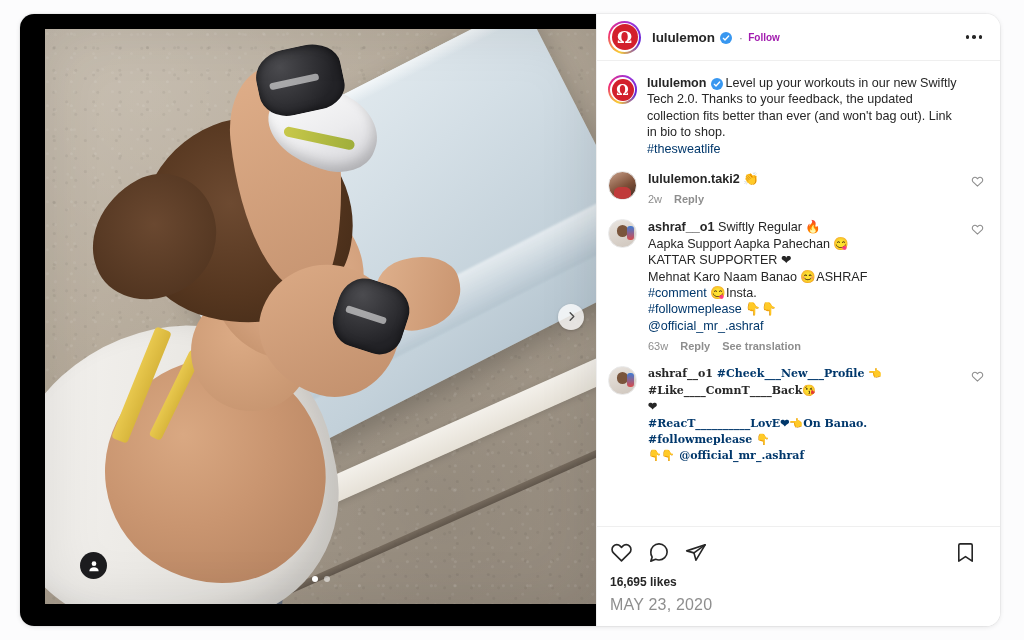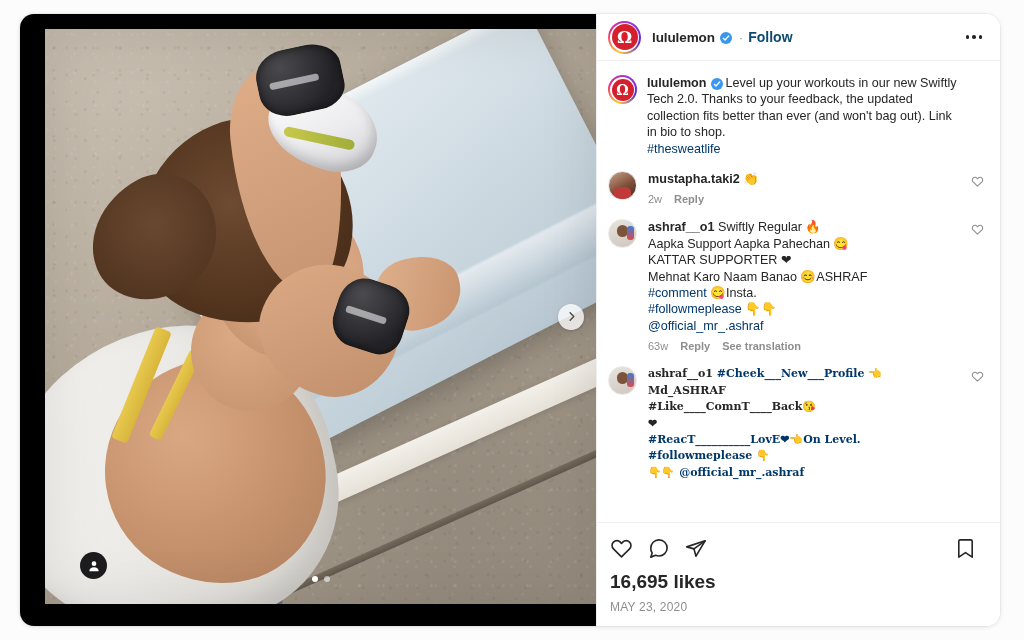--- a/index.html
+++ b/index.html
@@ -247,21 +247,21 @@
   .ring.small .lll { font-size: 14px; }
   .uname {
     font-size: 13.5px; font-weight: 700; color:#262626; letter-spacing:-0.1px;
   }
   .verified {
     width: 12px; height: 12px; border-radius:50%; background:#3897f0;
     display:inline-flex; align-items:center; justify-content:center;
     margin: 0 2px 0 5px; flex:0 0 12px; position:relative; top:1px;
   }
   .dotsep { color:#8e8e8e; font-size:13px; margin: 0 5px; }
-  .follow { color:#0c4a6e; font-size:14px; font-weight:700; }
+  .follow { color:#a21caf; font-size:10px; font-weight:700; }
   .ellipsis { margin-left:auto; display:flex; gap:3px; padding: 6px 8px; }
   .ellipsis i { width:3.5px; height:3.5px; border-radius:50%; background:#262626; display:block; }
 
   .feed {
     flex: 1 1 auto; overflow: hidden; position: relative;
     padding: 14px 16px 0 11px;
   }
   .row { display:flex; margin-bottom: 14px; }
   .row .body { flex:1 1 auto; min-width:0; padding-right: 22px; position:relative; }
   .cmt-like { position:absolute; right: 0; top: 3px; }
@@ -292,22 +292,22 @@
 
   .actions {
     border-top: 1px solid #efefef;
     padding: 8px 16px 0 13px;
     flex: 0 0 auto; background:#fff;
   }
   .act-row { display:flex; align-items:center; height: 34px; }
   .act-row .sp { flex:1 1 auto; }
   .ic { padding: 4px 7px; display:flex; }
   .ic:first-child { padding-left: 0; }
-  .likes { font-size: 19px; font-weight:700; color:#262626; margin-top: 6px; }
-  .date { font-size: 12px; color:#8e8e8e; letter-spacing:0.2px; margin-top: 7px; padding-bottom: 12px; }
+  .likes { font-size: 12px; font-weight:700; color:#262626; margin-top: 6px; }
+  .date { font-size: 16px; color:#8e8e8e; letter-spacing:0.2px; margin-top: 7px; padding-bottom: 12px; }
 
   .addbar {
     border-top: 1px solid #efefef;
     display:flex; align-items:center;
     height: 48px; flex: 0 0 48px; padding: 0 16px 0 13px;
   }
   .emoji-btn { width:22px; height:22px; flex:0 0 22px; margin-right: 12px; display:flex; }
   .cinput {
     flex:1 1 auto; border:none; outline:none;
     font-family:"Liberation Sans", sans-serif; font-size:13.4px; color:#262626;
@@ -406,21 +406,21 @@
                 </span><span>Level up your workouts in our new Swiftly Tech 2.0. Thanks to your feedback, the updated collection fits better than ever (and won't bag out). Link in bio to shop.</span>
               <div class="blue">#thesweatlife</div>
             </div>
           </div>
         </div>
 
         <div class="row">
           <div class="av a1"></div>
           <div class="body">
             <div class="ctext">
-              <span class="u">mustapha.taki2</span><span> 👏</span>
+              <span class="u">lululemon.taki2</span><span> 👏</span>
             </div>
             <div class="meta">
               <span>2w</span>
               <span class="act">Reply</span>
             </div>
             <span class="cmt-like">
               <svg width="13" height="13" viewBox="0 0 24 24" fill="none" stroke="#8e8e8e" stroke-width="2">
                 <path d="M12 20.5 3.8 12.6a4.9 4.9 0 1 1 7-6.9l1.2 1.2 1.2-1.2a4.9 4.9 0 1 1 7 6.9z"></path>
               </svg>
             </span>
@@ -450,24 +450,23 @@
               </svg>
             </span>
           </div>
         </div>
 
         <div class="row">
           <div class="av a2"></div>
           <div class="body">
             <div class="ctext serif">
               <span class="u">ashraf__o1</span><span class="blue"> #Cheek___New___Profile</span><span> 👈</span>
-              <div>Md_ASHRAF</div>
               <div>#Like____ComnT____Back😘</div>
               <div>❤</div>
-              <div class="blue">#ReacT__________LovE❤👈On Level. #followmeplease 👇</div>
+              <div class="blue">#ReacT__________LovE❤👈On Banao. #followmeplease 👇</div>
               <div class="blue">👇👇 @official_mr_.ashraf</div>
             </div>
 
             <span class="cmt-like">
               <svg width="13" height="13" viewBox="0 0 24 24" fill="none" stroke="#8e8e8e" stroke-width="2">
                 <path d="M12 20.5 3.8 12.6a4.9 4.9 0 1 1 7-6.9l1.2 1.2 1.2-1.2a4.9 4.9 0 1 1 7 6.9z"></path>
               </svg>
             </span>
           </div>
         </div>

